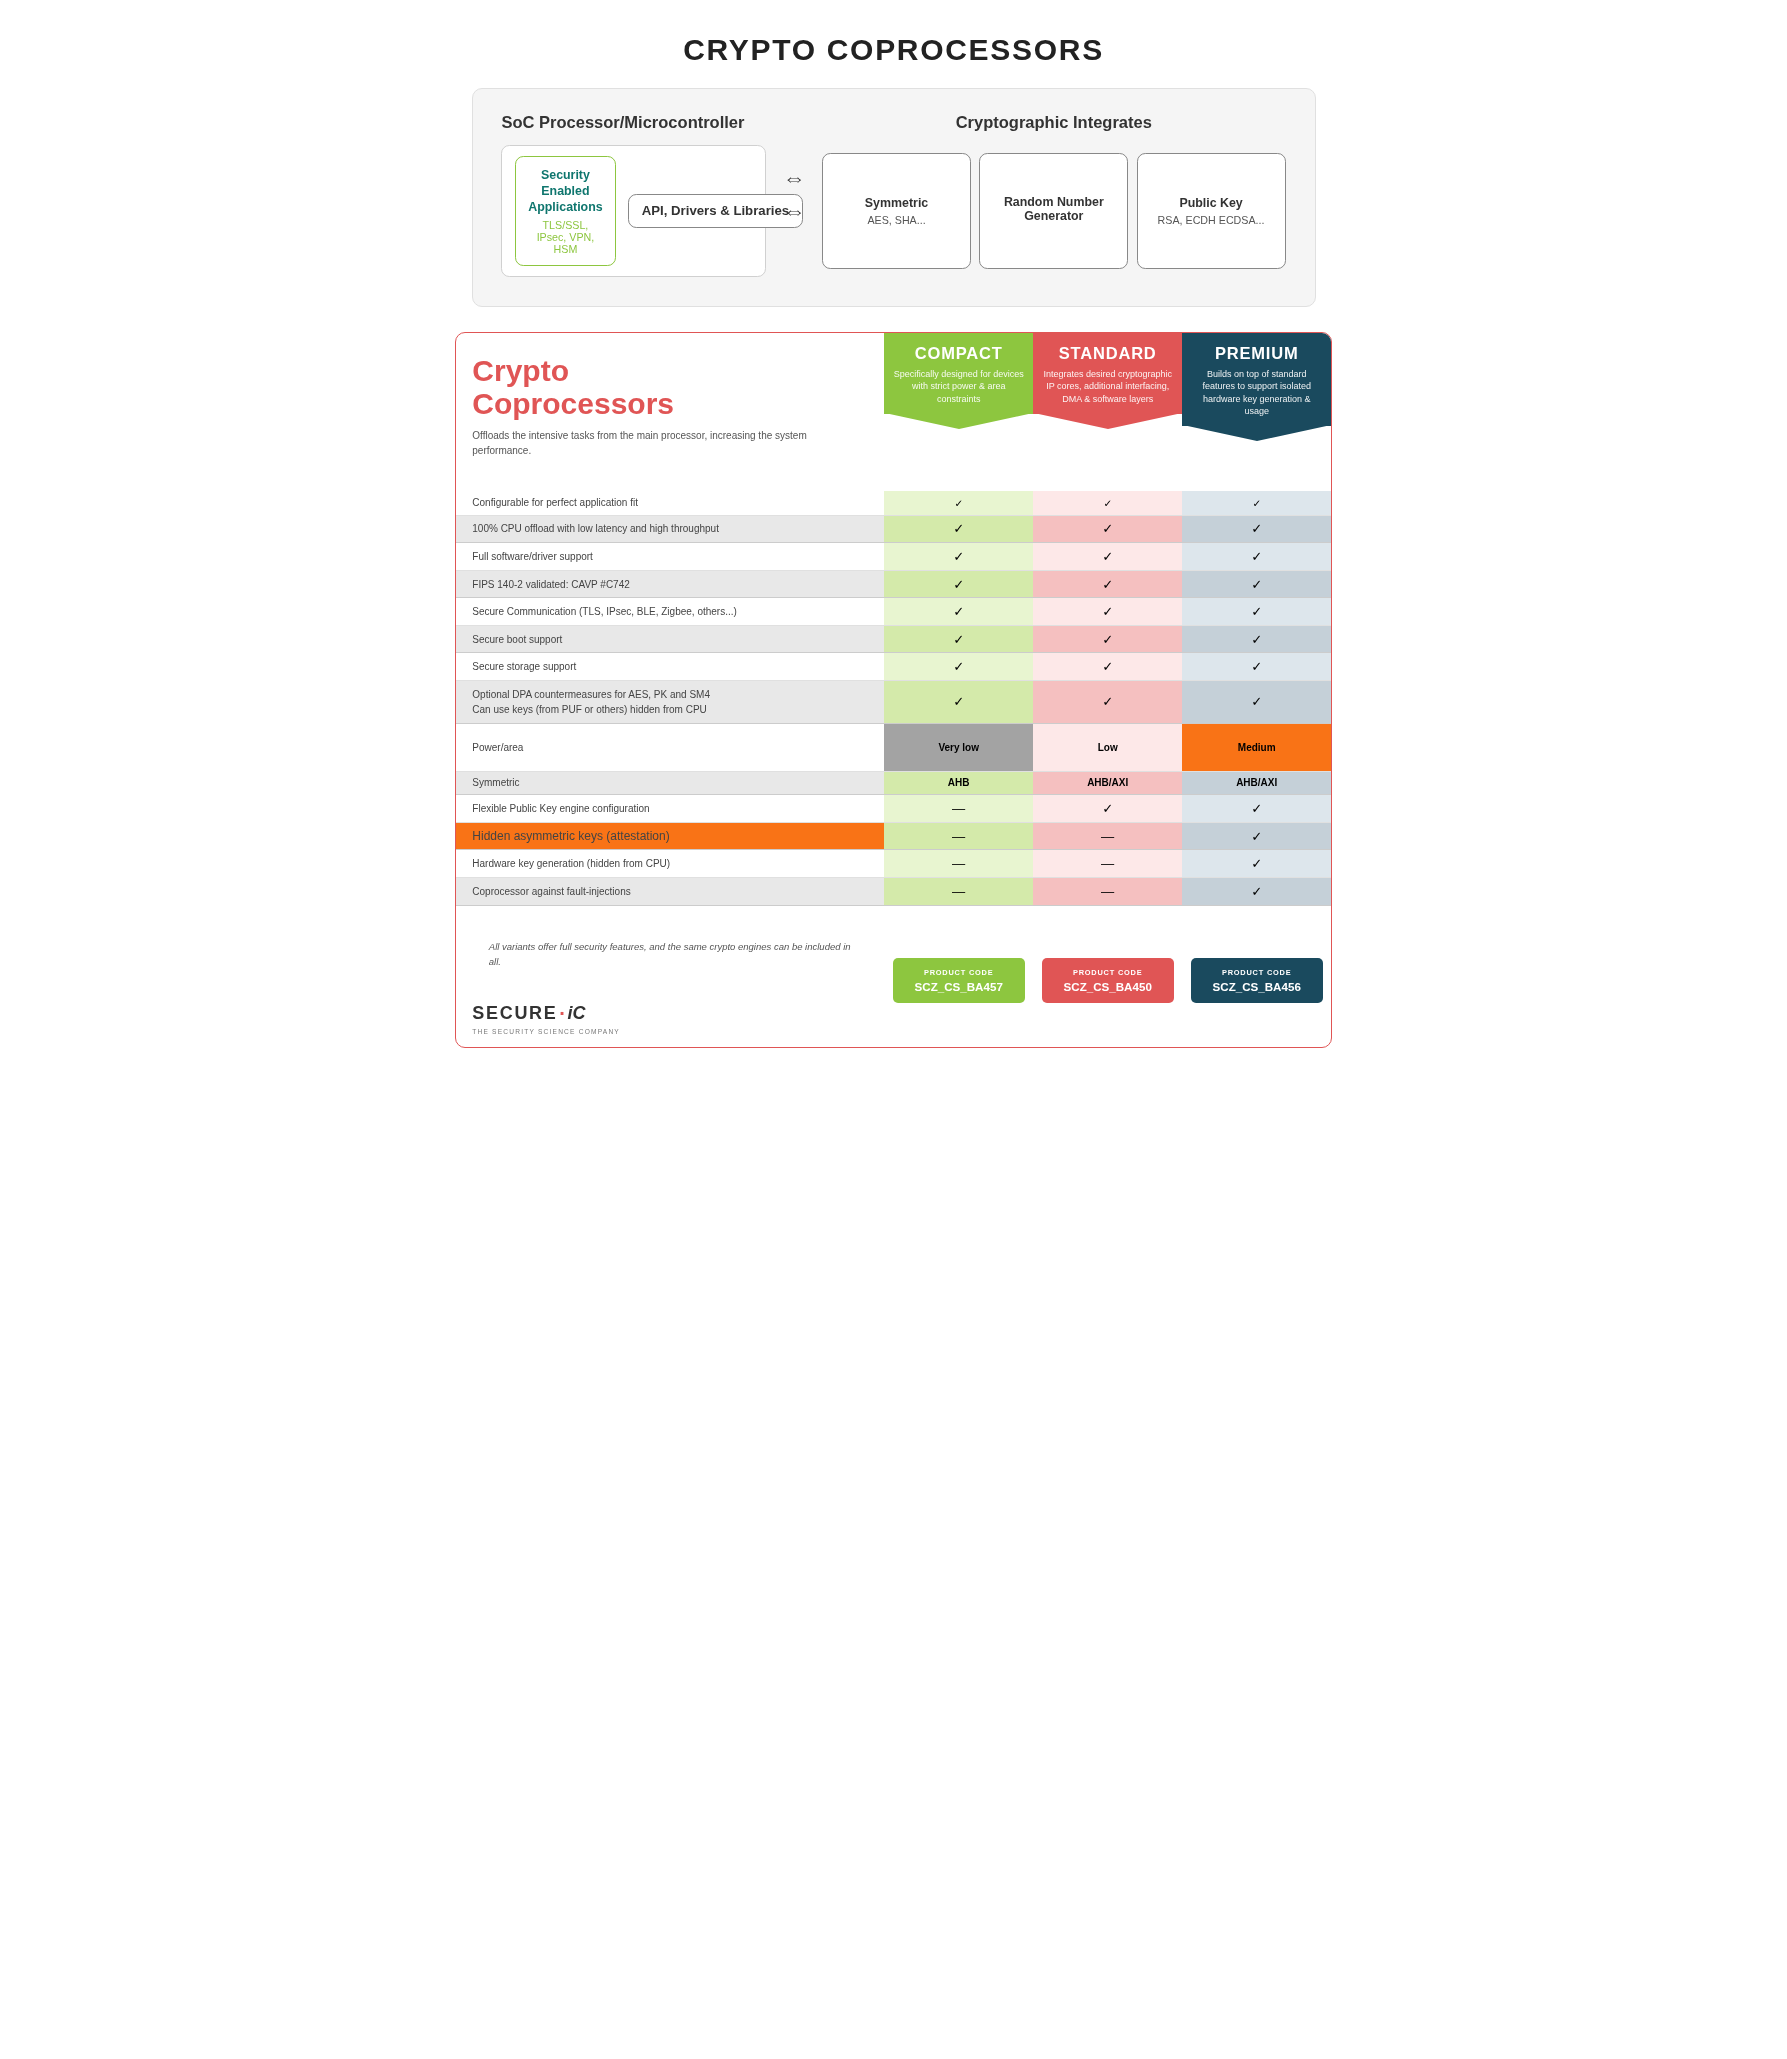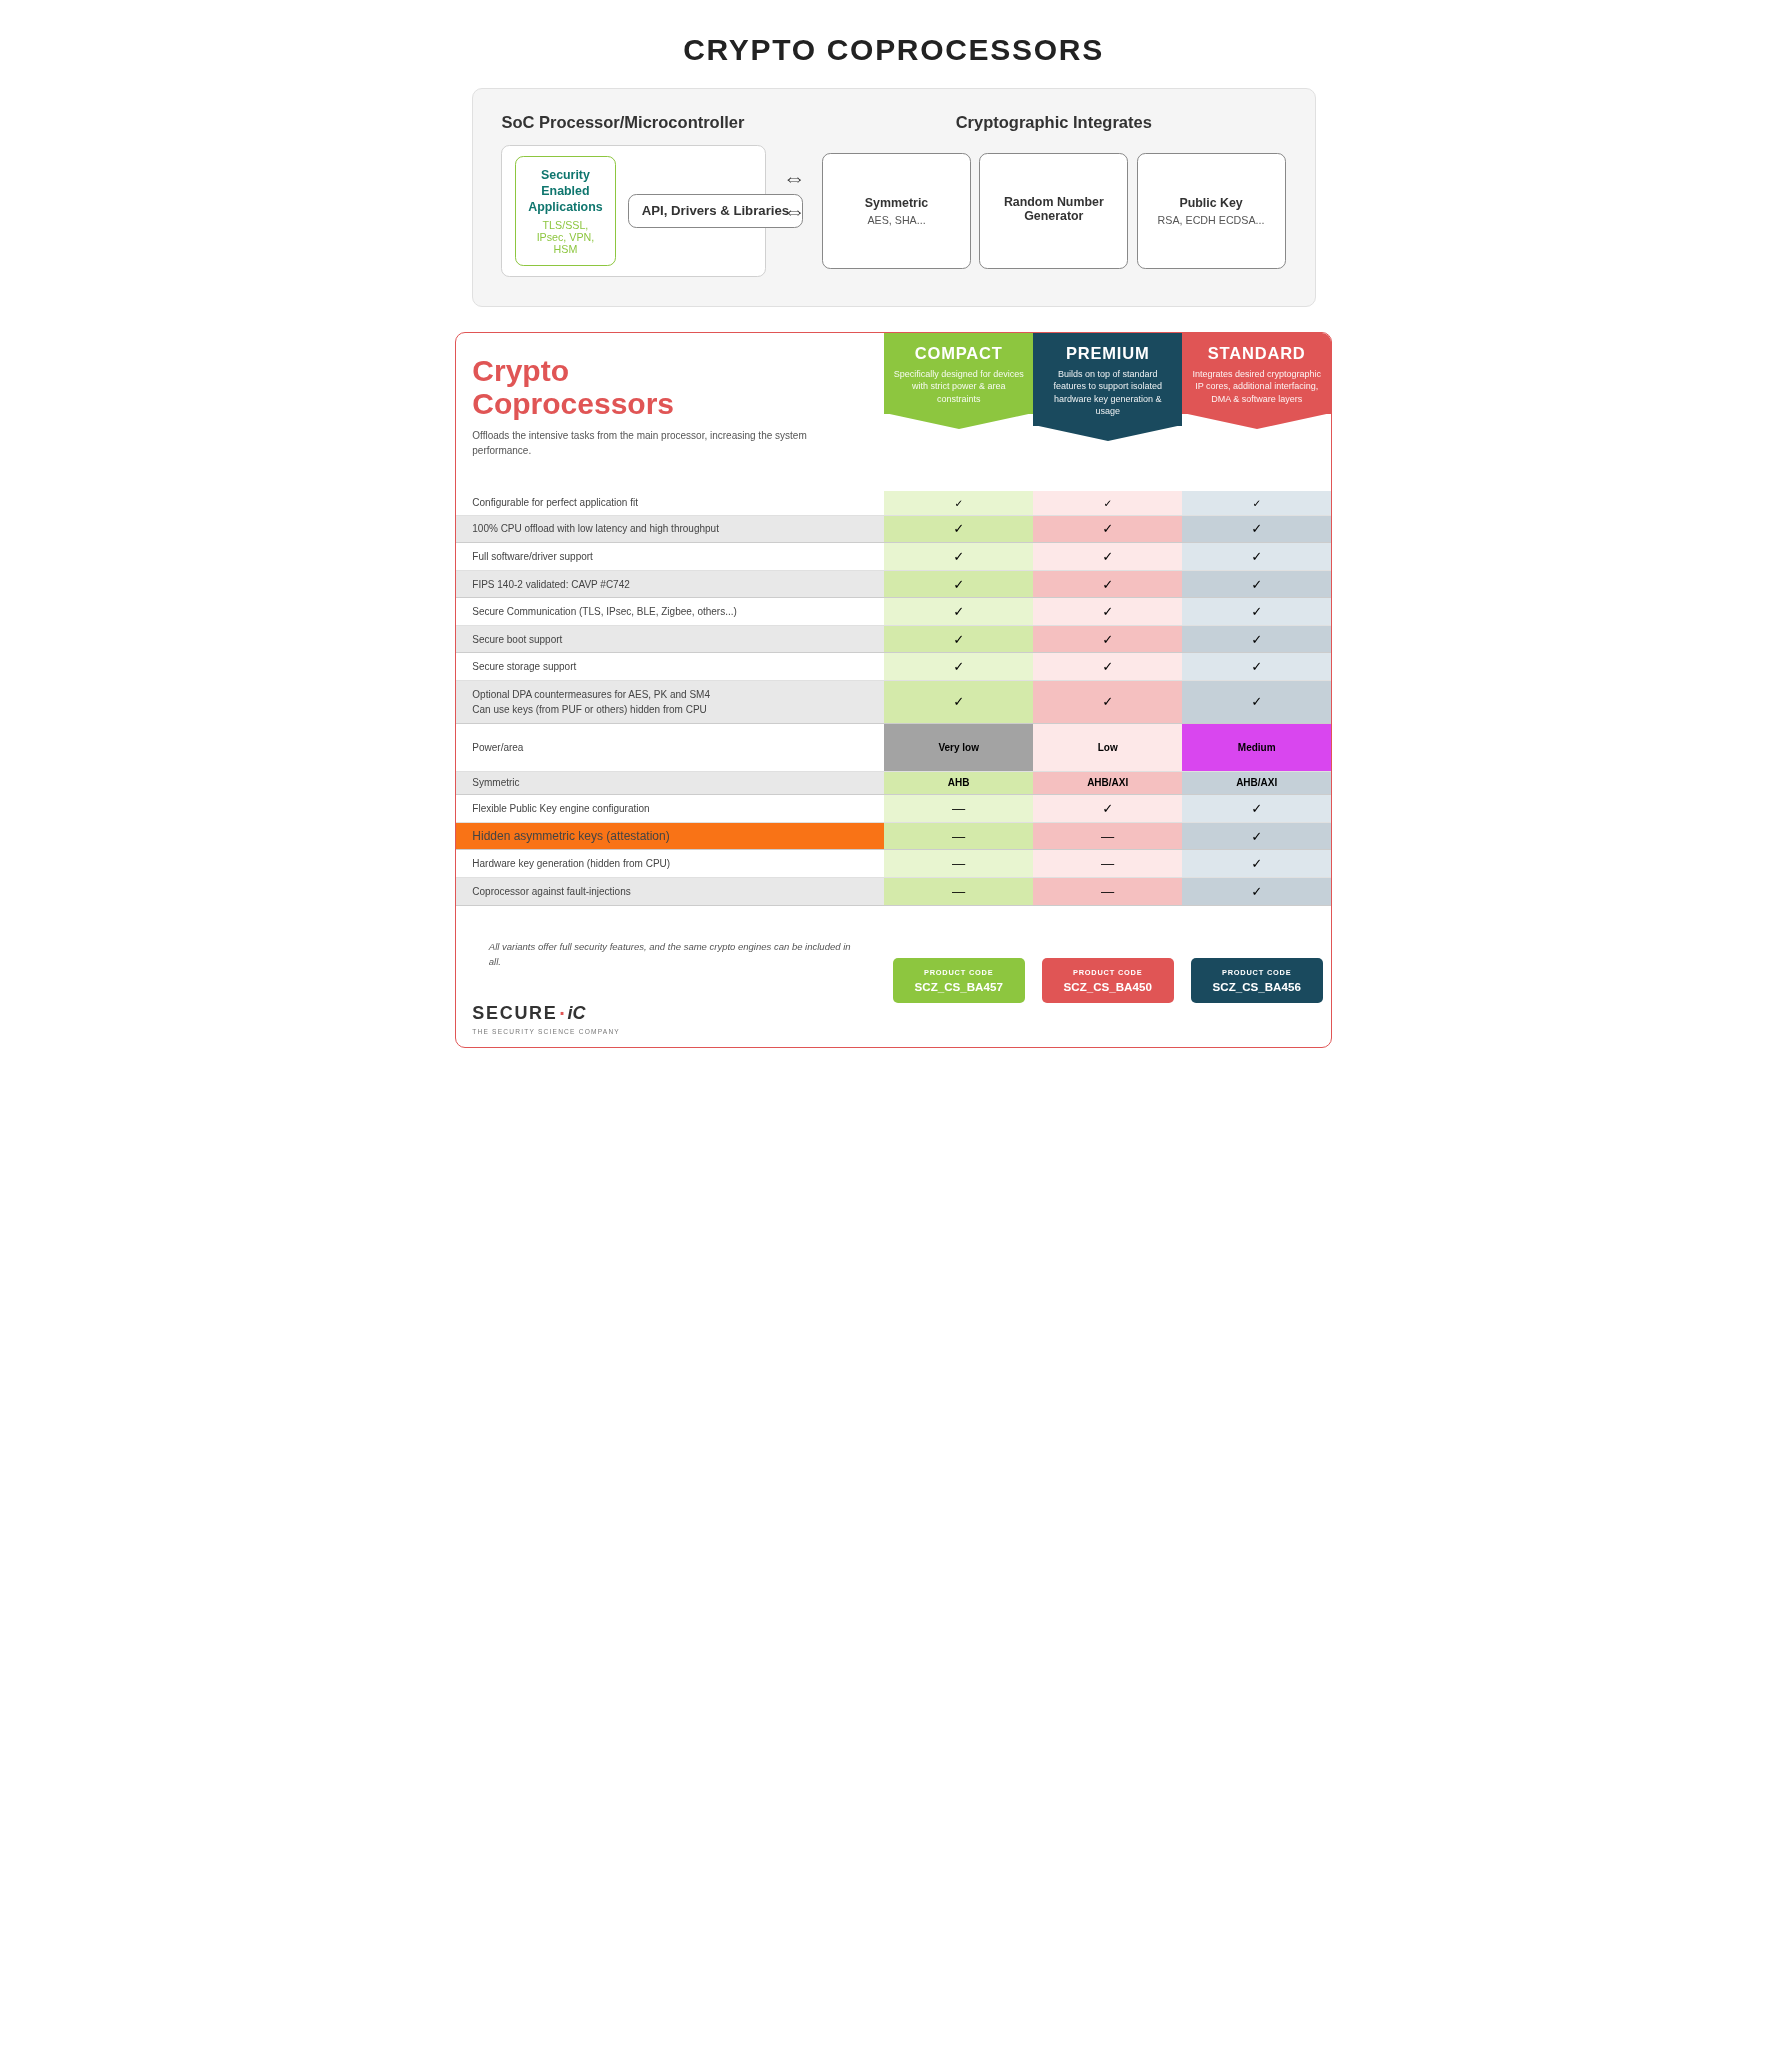--- a/index.html
+++ b/index.html
@@ -314,30 +314,30 @@
     </div>
 
     <div class="col-header">
       <div class="col-header-badge compact">
         <div class="badge-title">COMPACT</div>
         <div class="badge-desc">Specifically designed for devices with strict power &amp; area constraints</div>
       </div>
     </div>
 
     <div class="col-header">
+      <div class="col-header-badge standard">
+        <div class="badge-title">STANDARD</div>
+        <div class="badge-desc">Integrates desired cryptographic IP cores, additional interfacing, DMA &amp; software layers</div>
+      </div>
+    </div>
+
+    <div class="col-header">
       <div class="col-header-badge premium">
         <div class="badge-title">PREMIUM</div>
         <div class="badge-desc">Builds on top of standard features to support isolated hardware key generation &amp; usage</div>
-      </div>
-    </div>
-
-    <div class="col-header">
-      <div class="col-header-badge standard">
-        <div class="badge-title">STANDARD</div>
-        <div class="badge-desc">Integrates desired cryptographic IP cores, additional interfacing, DMA &amp; software layers</div>
       </div>
     </div>
   </div>
 
   <div style="height: 20.7px;"></div>
 
   <div class="table-body">
 
     <div class="feature-row" style="display:contents;">
       <div class="feature-label" style="background:#fff; padding: 5.8px 10px 5.8px 16.5px; font-size:10px; color:#444; display:flex; align-items:center; border-bottom:0.8px solid #e0e0e0;">Configurable for perfect application fit</div>
@@ -377,21 +377,21 @@
     <div style="background:#dde6ec; display:flex; align-items:center; justify-content:center; border-bottom:0.8px solid #e0e0e0; padding:5.8px;">✓</div>
 
     <div style="background:#e8e8e8; padding: 5.8px 10px 5.8px 16.5px; font-size:10px; color:#444; display:flex; align-items:center; border-bottom:0.8px solid #ccc; line-height:1.5;">Optional DPA countermeasures for AES, PK and SM4<br>Can use keys (from PUF or others) hidden from CPU</div>
     <div style="background:#d4eaaa; display:flex; align-items:center; justify-content:center; border-bottom:0.8px solid #ccc; padding:5.8px;">✓</div>
     <div style="background:#f5c0c0; display:flex; align-items:center; justify-content:center; border-bottom:0.8px solid #ccc; padding:5.8px;">✓</div>
     <div style="background:#c5d0d8; display:flex; align-items:center; justify-content:center; border-bottom:0.8px solid #ccc; padding:5.8px;">✓</div>
 
     <div style="background:#fff; padding: 5.8px 10px 5.8px 16.5px; font-size:10px; color:#444; display:flex; align-items:center; border-bottom:0.8px solid #e0e0e0;">Power/area</div>
     <div style="background:#a3a3a3; display:flex; align-items:center; justify-content:center; border-bottom:0.8px solid #e0e0e0; padding:5.8px; font-weight:700; font-size:10px;">Very low</div>
     <div style="background:#fde8e8; display:flex; align-items:center; justify-content:center; border-bottom:0.8px solid #e0e0e0; padding:5.8px; font-weight:700; font-size:10px;">Low</div>
-    <div style="background:#d946ef; display:flex; align-items:center; justify-content:center; border-bottom:0.8px solid #e0e0e0; padding:18px; font-weight:700; font-size:10px;">Medium</div>
+    <div style="background:#f97316; display:flex; align-items:center; justify-content:center; border-bottom:0.8px solid #e0e0e0; padding:18px; font-weight:700; font-size:10px;">Medium</div>
 
     <div style="background:#e8e8e8; padding: 5.8px 10px 5.8px 16.5px; font-size:10px; color:#444; display:flex; align-items:center; border-bottom:0.8px solid #ccc;">Symmetric</div>
     <div style="background:#d4eaaa; display:flex; align-items:center; justify-content:center; border-bottom:0.8px solid #ccc; padding:5.8px; font-weight:700; font-size:10px;">AHB</div>
     <div style="background:#f5c0c0; display:flex; align-items:center; justify-content:center; border-bottom:0.8px solid #ccc; padding:5.8px; font-weight:700; font-size:10px;">AHB/AXI</div>
     <div style="background:#c5d0d8; display:flex; align-items:center; justify-content:center; border-bottom:0.8px solid #ccc; padding:5.8px; font-weight:700; font-size:10px;">AHB/AXI</div>
 
     <div style="background:#fff; padding: 5.8px 10px 5.8px 16.5px; font-size:10px; color:#444; display:flex; align-items:center; border-bottom:0.8px solid #e0e0e0;">Flexible Public Key engine configuration</div>
     <div style="background:#e8f5d0; display:flex; align-items:center; justify-content:center; border-bottom:0.8px solid #e0e0e0; padding:5.8px; font-size:13.2px;">—</div>
     <div style="background:#fde8e8; display:flex; align-items:center; justify-content:center; border-bottom:0.8px solid #e0e0e0; padding:5.8px;">✓</div>
     <div style="background:#dde6ec; display:flex; align-items:center; justify-content:center; border-bottom:0.8px solid #e0e0e0; padding:5.8px;">✓</div>

